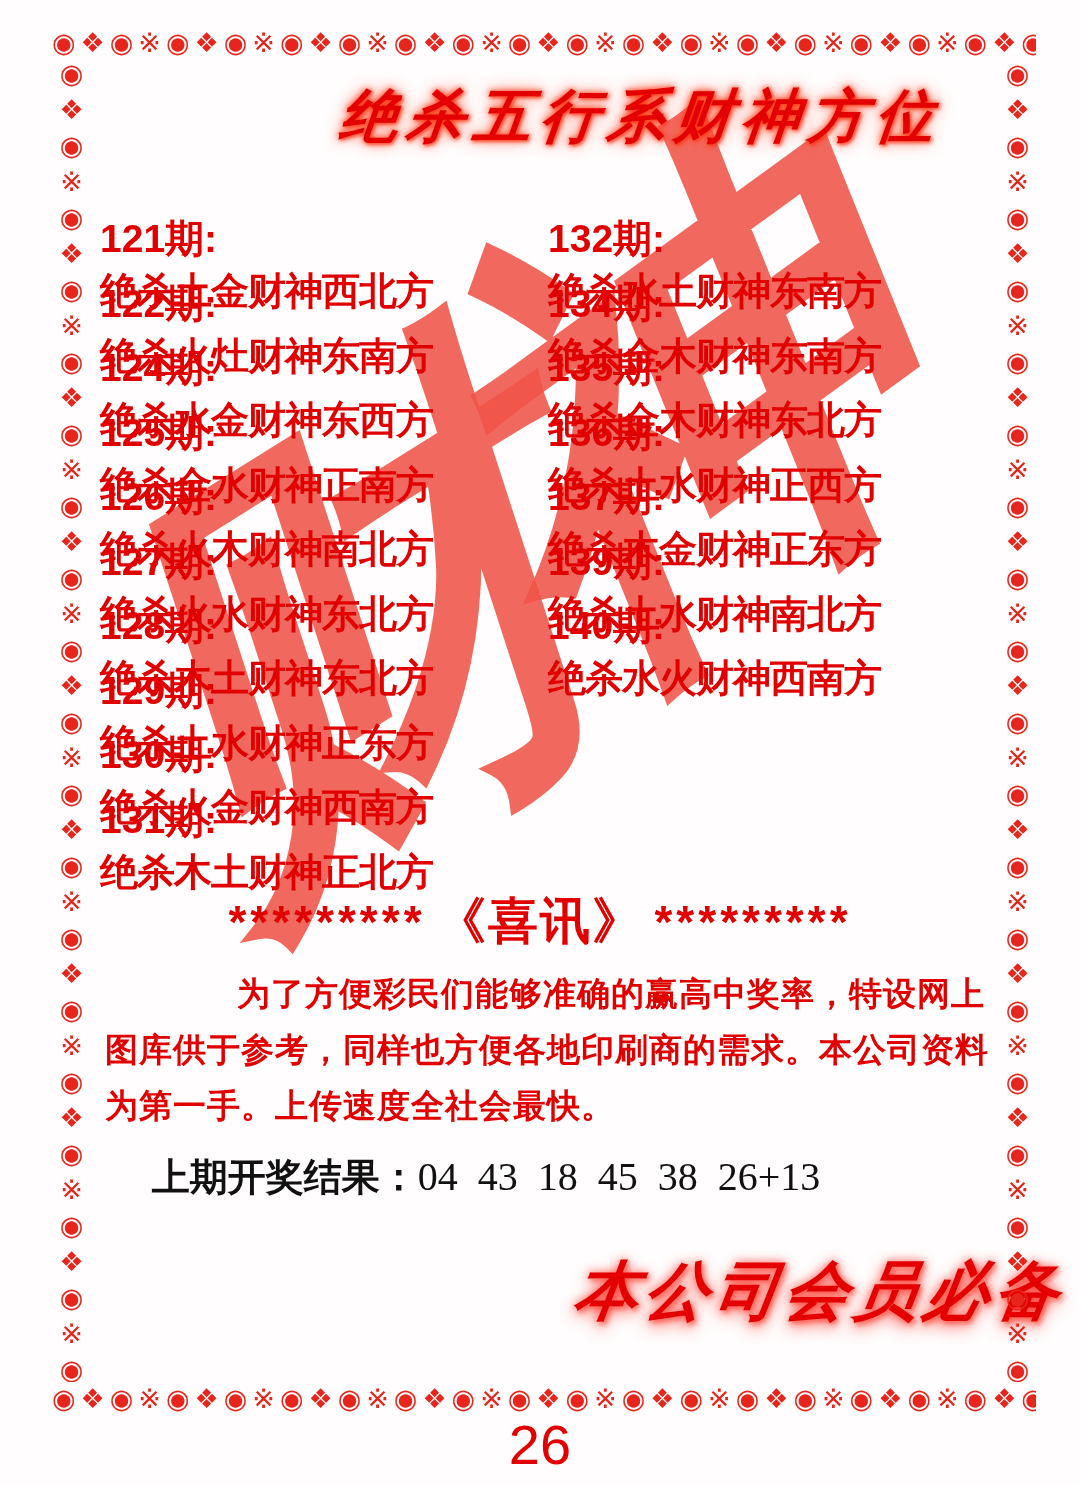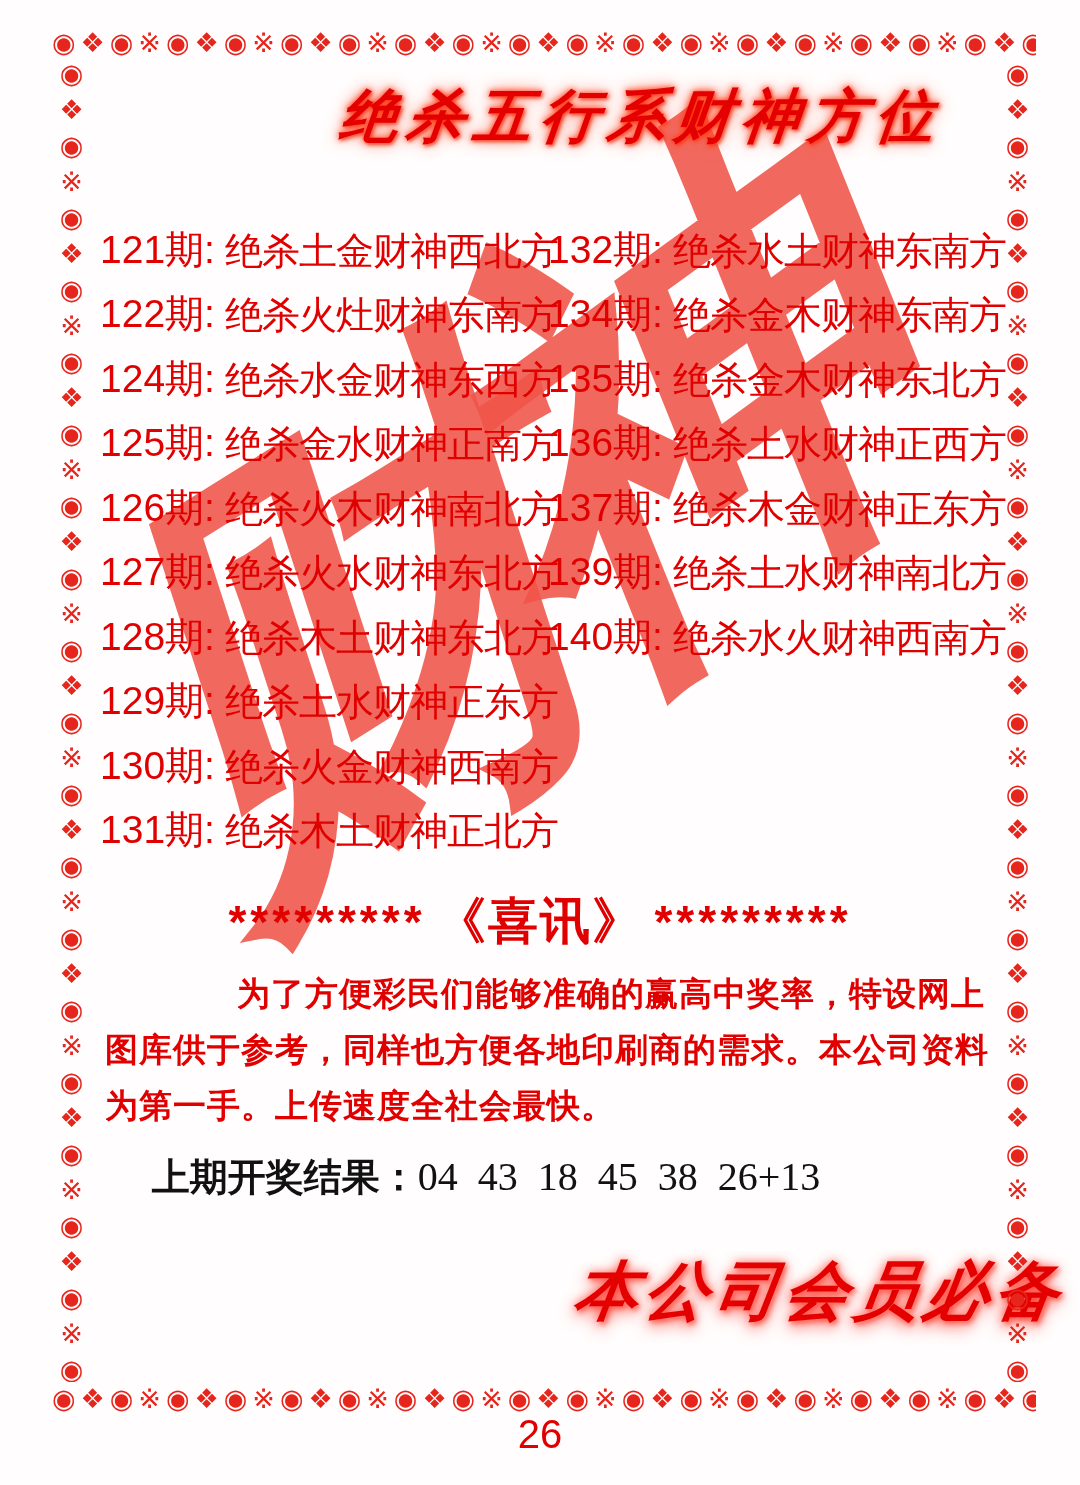--- a/index.html
+++ b/index.html
@@ -57,23 +57,24 @@
   
   #periods{
     position:absolute;left:100px;top:212px;width:900px;
     z-index:2;
     display:grid;
     grid-template-columns:448px 452px;
     grid-auto-flow:column;
     grid-template-rows:repeat(10,64.5px);
   }
   .period-row{
-    display:flex;align-items:flex-end;
-    color:#e10000;font-weight:normal;
-    white-space:nowrap;
+    display:flex;align-items:flex-start;
+    color:#e10000;font-weight:bold;
+    white-space:nowrap;
+    flex-direction:column;
   }
   .period-num{
     font-size:39px;
     letter-spacing:0px;
     margin-right:10px;
     font-family:"Liberation Sans", sans-serif;
   }
   .period-text{
     font-size:38px;
     letter-spacing:-1px;
@@ -124,21 +125,21 @@
     text-shadow:0 6px 16px rgba(255,60,50,.75),0 0 10px rgba(255,80,70,.8),3px 3px 4px rgba(255,60,40,.5);
     transform:skewX(-8deg);
     white-space:nowrap;
   }
   
   #page-number{
     position:absolute;left:0;top:1412px;width:1080px;
     z-index:2;
     text-align:center;
     color:#e10000;
-    font-size:40px;
+    font-size:56px;
   }
 </style>
 </head>
 <body>
 
 <div id="page">
 
   <div class="border-strip border-h border-top">◉❖◉※◉❖◉※◉❖◉※◉❖◉※◉❖◉※◉❖◉※◉❖◉※◉❖◉※◉❖◉※◉❖◉※◉❖◉※◉❖◉※</div>
   <div class="border-strip border-h border-bottom">◉❖◉※◉❖◉※◉❖◉※◉❖◉※◉❖◉※◉❖◉※◉❖◉※◉❖◉※◉❖◉※◉❖◉※◉❖◉※◉❖◉※</div>
   <div class="border-strip border-v border-left">◉❖◉※◉❖◉※◉❖◉※◉❖◉※◉❖◉※◉❖◉※◉❖◉※◉❖◉※◉❖◉※◉❖◉※◉❖◉※◉❖◉※</div>

